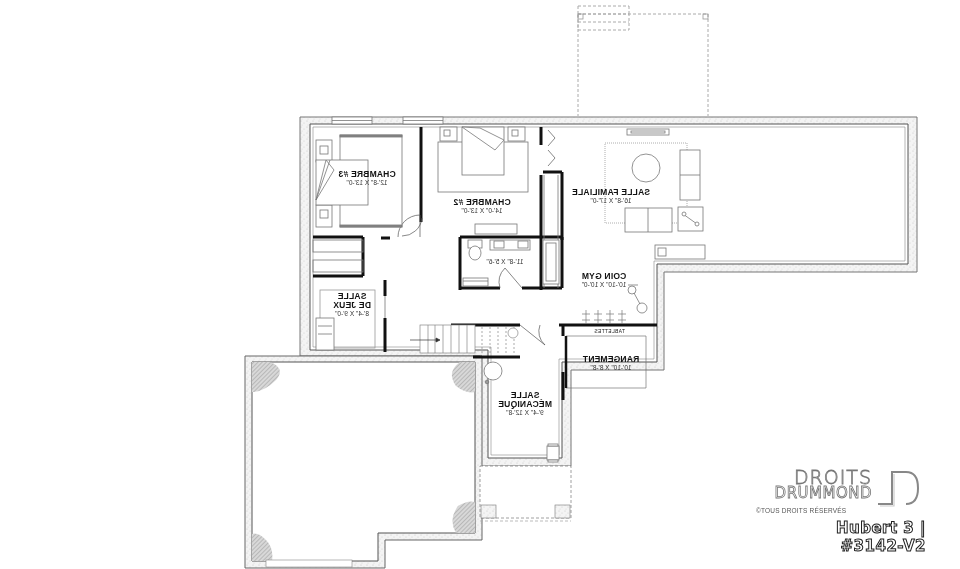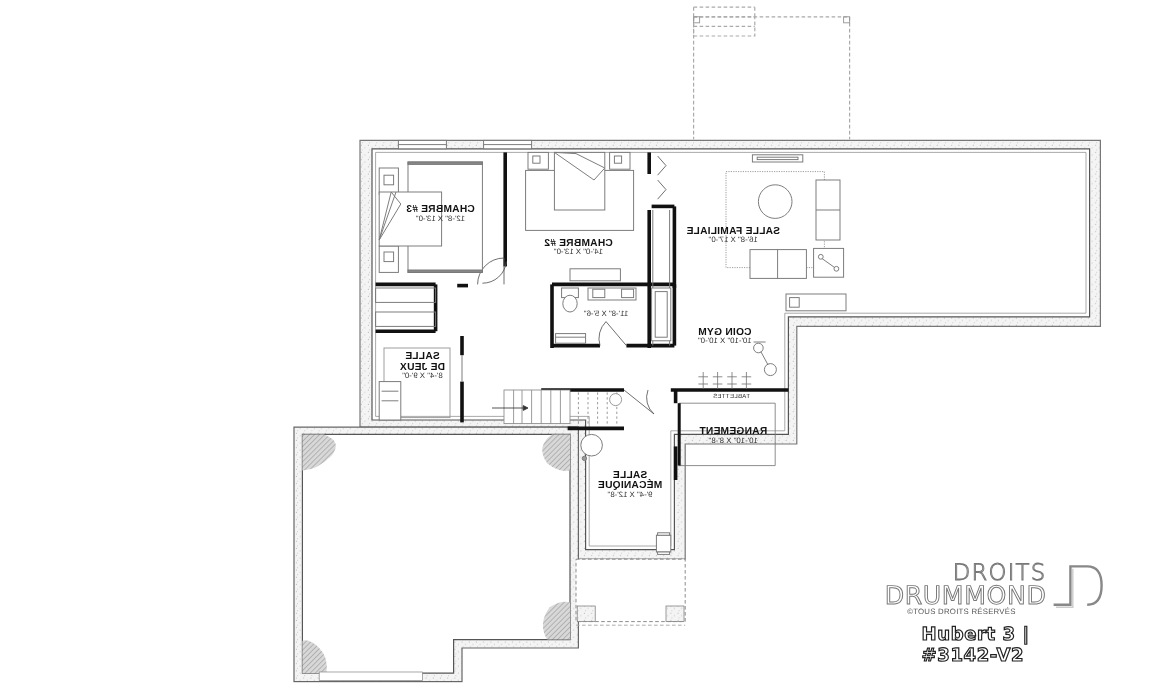--- a/index.html
+++ b/index.html
@@ -4,23 +4,23 @@
 <style>
   html, body { margin: 0; padding: 0; background: #ffffff; }
   body { width: 960px; height: 569px; position: relative; overflow: hidden; font-family: "Liberation Sans", sans-serif; }
   #plan { position: absolute; left: 0; top: 0; width: 960px; height: 569px; }
   .room-label { position: absolute; text-align: center; color: #111; transform: rotate(180deg) scaleY(-1); transform-origin: center; white-space: nowrap; }
   .room-name { font-weight: bold; font-size: 8.5px; letter-spacing: 0.2px; line-height: 9px; }
   .room-dim { font-size: 6.5px; color: #333; line-height: 8px; }
   .tiny-label { position: absolute; font-size: 5px; color: #222; transform: rotate(180deg) scaleY(-1); letter-spacing: 0.3px; }
   .brand { position: absolute; left: 756px; top: 466px; width: 170px; }
   .brand-line1 { position: absolute; right: 54px; top: 0; font-size: 19px; color: #fff; -webkit-text-stroke: 0.8px #777; letter-spacing: 1px; font-family: "DejaVu Sans", sans-serif; font-weight: 300; }
-  .brand-line2 { position: absolute; right: 54px; top: 18px; font-size: 21px; color: #fff; -webkit-text-stroke: 0.8px #777; letter-spacing: 0.5px; font-family: "DejaVu Sans", sans-serif; }
+  .brand-line2 { position: absolute; right: 54px; top: 18px; font-size: 15px; color: #fff; -webkit-text-stroke: 0.8px #777; letter-spacing: 0.5px; font-family: "DejaVu Sans", sans-serif; }
   .brand-rights { position: absolute; left: 0; top: 41px; font-size: 6.5px; color: #555; letter-spacing: 0.2px; }
-  .brand-title { position: absolute; left: 12px; top: 53px; font-size: 15px; font-weight: bold; color: #fff; -webkit-text-stroke: 1px #222; letter-spacing: 0.5px; font-family: "DejaVu Sans", sans-serif; }
+  .brand-title { position: absolute; left: 12px; top: 53px; font-size: 15px; font-weight: bold; color: #fff; -webkit-text-stroke: 1px #222; letter-spacing: 0.5px; font-family: "DejaVu Sans", sans-serif; text-align: right; }
   .brand-logo { position: absolute; left: 116px; top: 0px; }
 </style>
 </head>
 <body>
 
 <svg id="plan" viewBox="0 0 960 569" xmlns="http://www.w3.org/2000/svg">
   <defs>
     <pattern id="stipple" width="6" height="6" patternUnits="userSpaceOnUse">
       <rect width="6" height="6" fill="#f4f4f4"></rect>
       <circle cx="1" cy="1" r="0.4" fill="#999"></circle>

